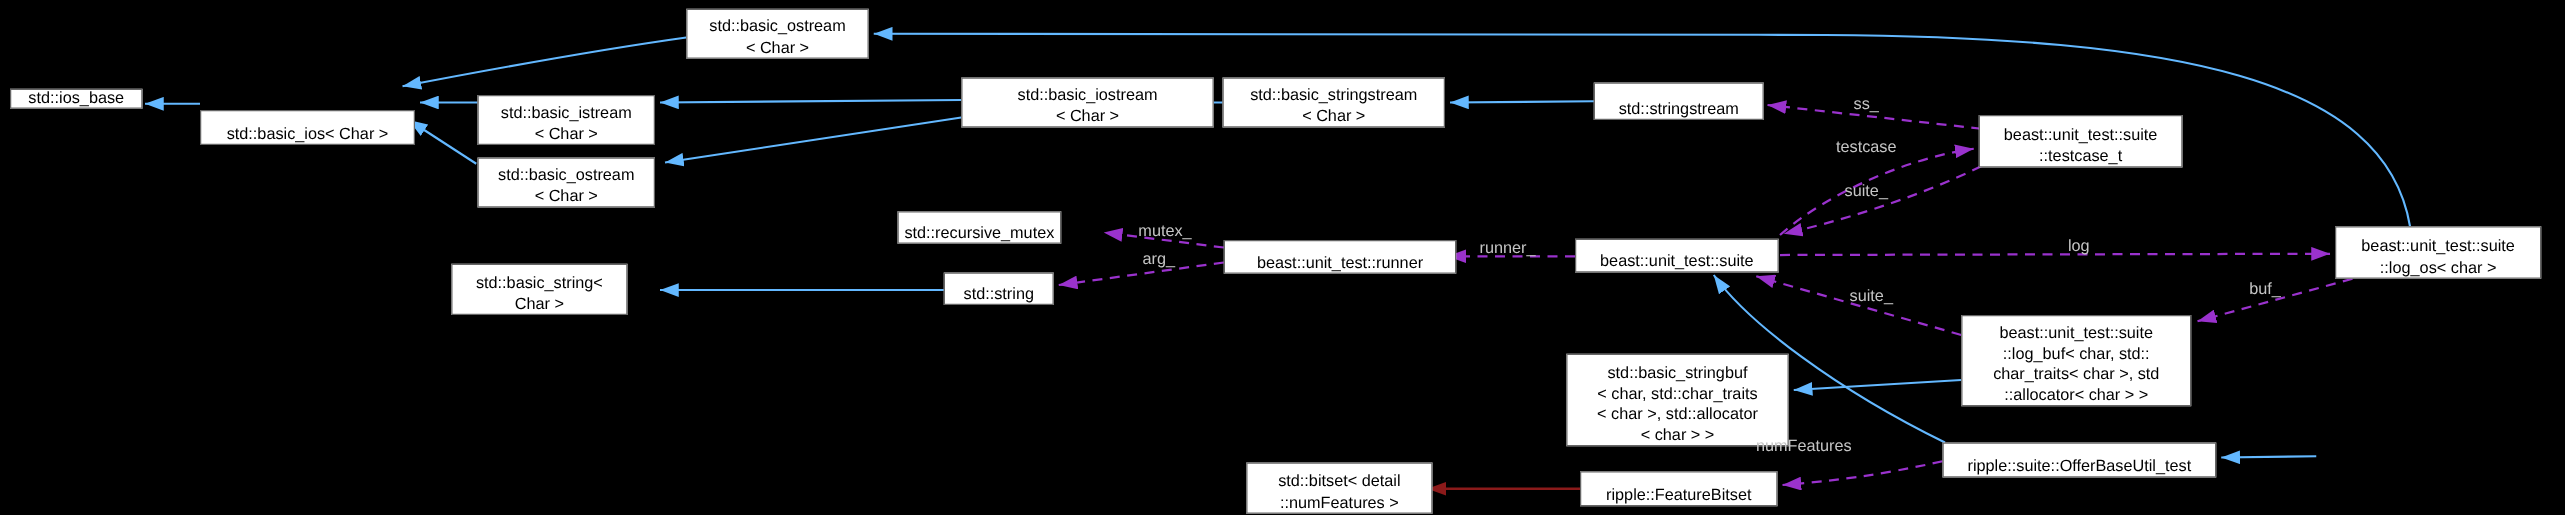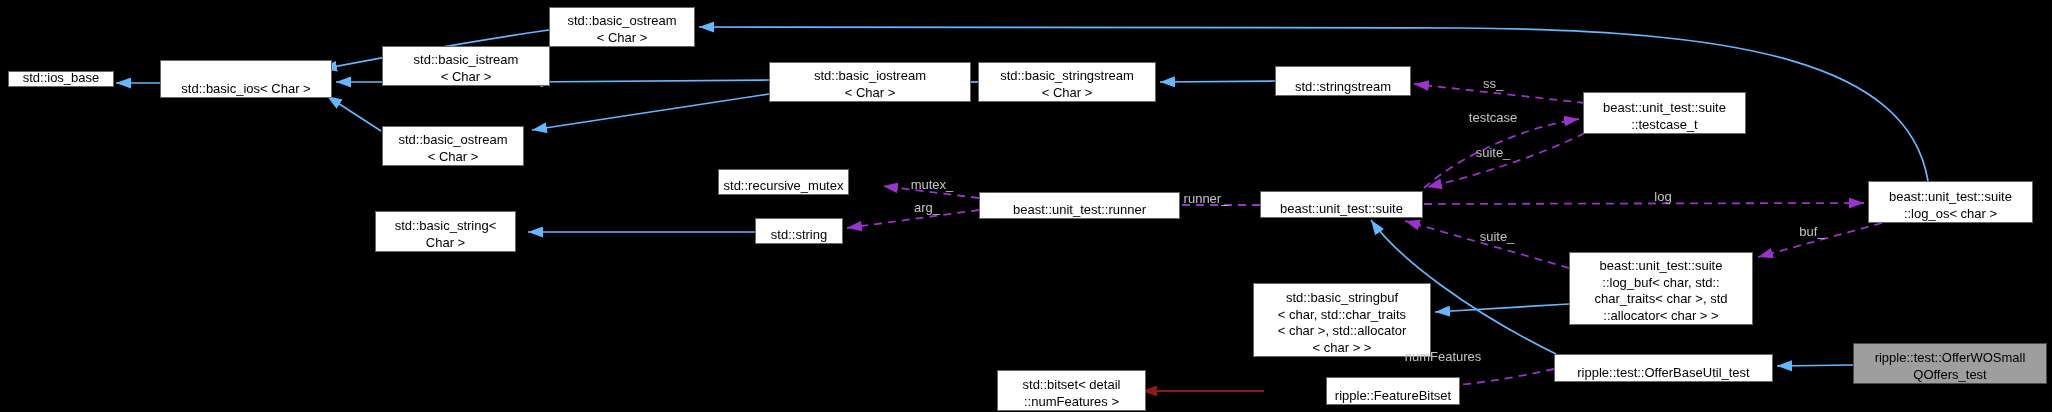--- a/index.html
+++ b/index.html
@@ -79,28 +79,28 @@
     <path class="edge-usage" d="M 979 210 L 847 228" marker-end="url(#mpurple)"></path>
     <path class="edge-usage" d="M 1424 204 L 1864 203" marker-end="url(#mpurple)"></path>
     <path class="edge-usage" d="M 1882 223 L 1758 257" marker-end="url(#mpurple)"></path>
     <path class="edge-usage" d="M 1569 268 L 1405 221" marker-end="url(#mpurple)"></path>
     <path class="edge-usage" d="M 1554 369 C 1505 380 1465 385 1426 388" marker-end="url(#mpurple)"></path>
   </svg>
 
   <div class="node" style="left:8px;top:71px;width:106px;height:16px">
     <span>std::ios_base</span>
   </div>
-  <div class="node" style="left:160px;top:60px;width:172px;height:38px">
+  <div class="node" style="left:160px;top:88px;width:172px;height:28px">
     <span>std::basic_ios&lt; Char &gt;</span>
   </div>
   <div class="node" style="left:549px;top:7px;width:146px;height:40px">
     <span>std::basic_ostream</span>
     <span>&lt; Char &gt;</span>
   </div>
-  <div class="node" style="left:382px;top:46px;width:168px;height:40px">
+  <div class="node" style="left:382px;top:76px;width:142px;height:40px">
     <span>std::basic_istream</span>
     <span>&lt; Char &gt;</span>
   </div>
   <div class="node" style="left:382px;top:126px;width:142px;height:40px">
     <span>std::basic_ostream</span>
     <span>&lt; Char &gt;</span>
   </div>
   <div class="node" style="left:769px;top:62px;width:202px;height:40px">
     <span>std::basic_iostream</span>
     <span>&lt; Char &gt;</span>
@@ -112,61 +112,57 @@
   <div class="node" style="left:1275px;top:66px;width:136px;height:30px">
     <span>std::stringstream</span>
   </div>
   <div class="node" style="left:1583px;top:92px;width:163px;height:42px">
     <span>beast::unit_test::suite</span>
     <span>::testcase_t</span>
   </div>
   <div class="node" style="left:718px;top:169px;width:131px;height:26px">
     <span>std::recursive_mutex</span>
   </div>
-  <div class="node" style="left:979px;top:192px;width:201px;height:27px">
+  <div class="node" style="left:979px;top:192px;width:186px;height:27px">
     <span>beast::unit_test::runner</span>
   </div>
   <div class="node" style="left:1260px;top:191px;width:163px;height:27px">
     <span>beast::unit_test::suite</span>
   </div>
   <div class="node" style="left:1868px;top:181px;width:165px;height:42px">
     <span>beast::unit_test::suite</span>
     <span>::log_os&lt; char &gt;</span>
   </div>
-  <div class="node" style="left:375px;top:211px;width:141px;height:41px">
+  <div class="node" style="left:361px;top:211px;width:141px;height:41px">
     <span>std::basic_string&lt;</span>
     <span>Char &gt;</span>
   </div>
   <div class="node" style="left:755px;top:218px;width:88px;height:26px">
     <span>std::string</span>
   </div>
   <div class="node" style="left:1569px;top:252px;width:184px;height:73px">
     <span>beast::unit_test::suite</span>
     <span>::log_buf&lt; char, std::</span>
     <span>char_traits&lt; char &gt;, std</span>
     <span>::allocator&lt; char &gt; &gt;</span>
   </div>
   <div class="node" style="left:1253px;top:283px;width:178px;height:74px">
     <span>std::basic_stringbuf</span>
     <span>&lt; char, std::char_traits</span>
     <span>&lt; char &gt;, std::allocator</span>
     <span>&lt; char &gt; &gt;</span>
   </div>
   <div class="node" style="left:1554px;top:354px;width:219px;height:28px">
-    <span>ripple::test::OfferBaseUtil_test</span>
-  </div>
-  <div class="node highlight" style="left:1853px;top:343px;width:194px;height:41px">
-    <span>ripple::test::OfferWOSmall</span>
-    <span>QOffers_test</span>
+    <span>ripple::suite::OfferBaseUtil_test</span>
   </div>
   <div class="node" style="left:997px;top:370px;width:149px;height:41px">
     <span>std::bitset&lt; detail</span>
     <span>::numFeatures &gt;</span>
   </div>
-  <div class="node" style="left:1326px;top:377px;width:134px;height:28px">
+  <div class="node" style="left:1264px;top:377px;width:158px;height:28px">
     <span>ripple::FeatureBitset</span>
   </div>
 
   <span class="elabel" style="left:1493px;top:83px">ss_</span>
   <span class="elabel" style="left:1493px;top:117px">testcase</span>
   <span class="elabel" style="left:1493px;top:152px">suite_</span>
   <span class="elabel" style="left:1206px;top:198px">runner_</span>
   <span class="elabel" style="left:932px;top:184px">mutex_</span>
   <span class="elabel" style="left:927px;top:207px">arg_</span>
   <span class="elabel" style="left:1663px;top:196px">log</span>

